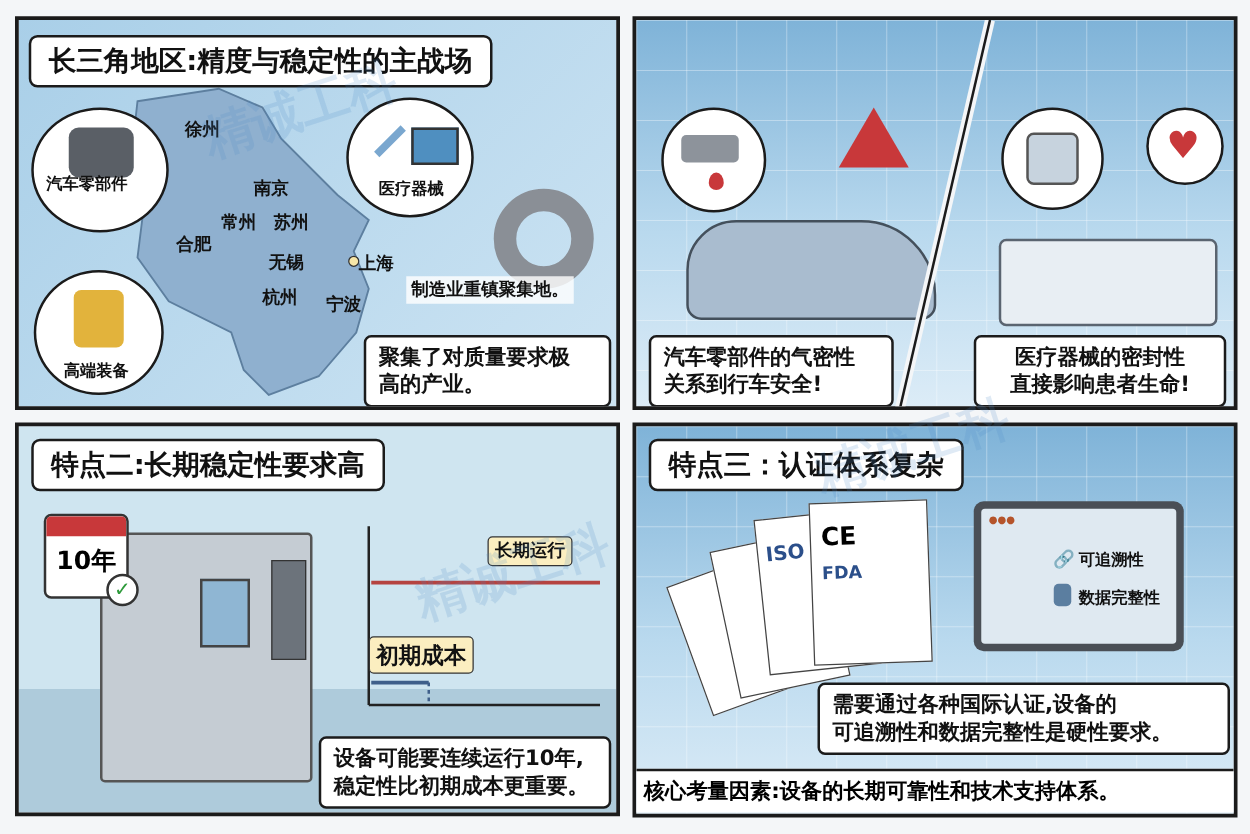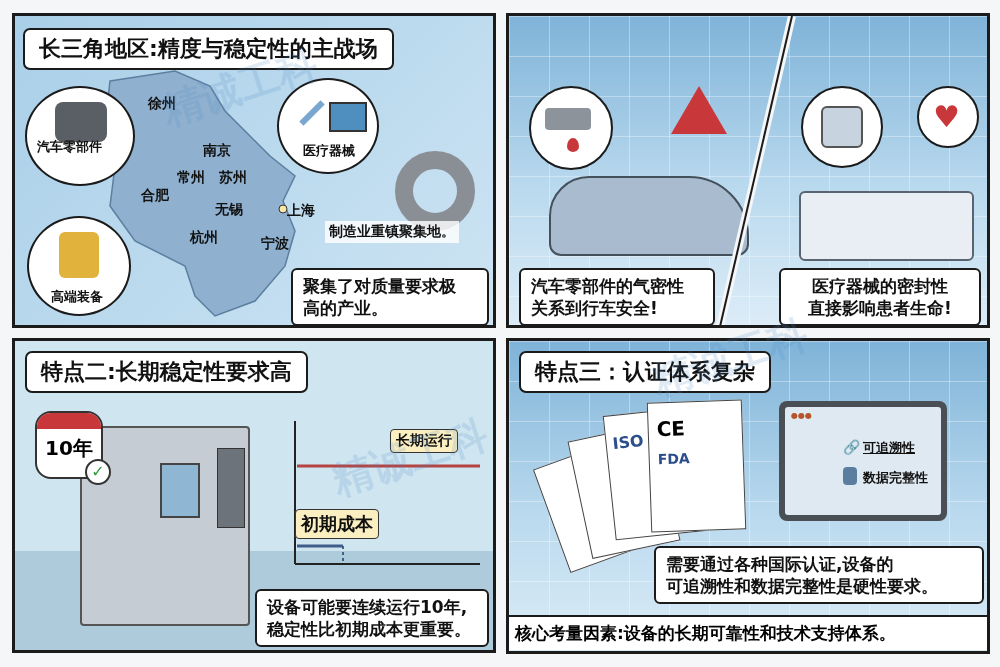--- a/index.html
+++ b/index.html
@@ -32,21 +32,21 @@
   </svg>
   <div class="title-box" style="left:8px;top:12px;">长三角地区:精度与稳定性的主战场</div>
 
   <div class="city" style="left:133px;top:79px;">徐州</div>
   <div class="city" style="left:188px;top:126px;">南京</div>
   <div class="city" style="left:162px;top:153px;">常州</div>
   <div class="city" style="left:204px;top:153px;">苏州</div>
   <div class="city" style="left:126px;top:171px;">合肥</div>
   <div class="city" style="left:200px;top:185px;">无锡</div>
   <div class="city" style="left:272px;top:186px;">上海</div>
-  <div class="city" style="left:175px;top:213px;">杭州</div>
+  <div class="city" style="left:195px;top:213px;">杭州</div>
   <div class="city" style="left:246px;top:219px;">宁波</div>
 
   <div class="bubble" style="left:10px;top:70px;width:110px;height:100px;">
     <div style="position:absolute;left:28px;top:14px;width:52px;height:40px;background:#5a5f66;border-radius:8px;"></div>
     <div class="label-sm" style="left:10px;top:50px;">汽车零部件</div>
   </div>
   <div class="bubble" style="left:262px;top:62px;width:102px;height:96px;">
     <div style="position:absolute;left:50px;top:22px;width:38px;height:30px;background:#4f8fc0;border:2px solid #333;"></div>
     <div style="position:absolute;left:18px;top:30px;width:30px;height:6px;background:#7aa7cf;transform:rotate(-45deg);"></div>
     <div class="label-sm" style="left:24px;top:62px;">医疗器械</div>
@@ -86,21 +86,21 @@
     <div>关系到行车安全!</div>
   </div>
   <div class="caption" style="left:270px;top:252px;width:202px;text-align:center;">
     <div>医疗器械的密封性</div>
     <div>直接影响患者生命!</div>
   </div>
 </div>
 
 <div class="panel" style="left:12px;top:338px;width:484px;height:315px;background:linear-gradient(180deg,#cfe5f0 0%,#cfe5f0 68%,#aecbdb 68%,#aecbdb 100%);">
   <div class="title-box" style="left:10px;top:10px;">特点二:长期稳定性要求高</div>
-  <div style="position:absolute;left:20px;top:70px;width:68px;height:68px;background:#fff;border:2px solid #333;border-radius:16px;overflow:hidden;z-index:3;">
+  <div style="position:absolute;left:20px;top:70px;width:68px;height:68px;background:#fff;border:2px solid #333;border-radius:6px;overflow:hidden;z-index:3;">
     <div style="height:16px;background:#c8383a;"></div>
     <div style="font-size:20px;font-weight:bold;text-align:center;margin-top:6px;">10年</div>
   </div>
   <div style="position:absolute;left:70px;top:118px;width:26px;height:26px;border-radius:50%;background:#fff;border:2px solid #333;color:#2d9a3a;font-weight:bold;text-align:center;line-height:22px;z-index:4;">✓</div>
   <div style="position:absolute;left:65px;top:85px;width:170px;height:200px;background:#c5ccd3;border:2px solid #555;border-radius:4px;">
     <div style="position:absolute;left:78px;top:35px;width:40px;height:55px;background:#8fb6d3;border:2px solid #444;"></div>
     <div style="position:absolute;left:135px;top:20px;width:28px;height:80px;background:#6c737b;border:1px solid #333;"></div>
   </div>
   <svg width="200" height="150" style="position:absolute;left:270px;top:75px;">
     <line x1="10" y1="148" x2="10" y2="5" stroke="#222" stroke-width="2"></line>
@@ -127,21 +127,21 @@
     </div>
     <div style="position:absolute;left:100px;top:0;width:95px;height:130px;background:#fff;border:1.5px solid #444;transform:rotate(-2deg);">
       <div style="font-weight:bold;font-size:20px;margin:14px 0 0 8px;">CE</div>
       <div style="font-weight:bold;color:#2b4f8a;font-size:14px;margin:10px 0 0 8px;">FDA</div>
     </div>
   </div>
   <div style="position:absolute;left:270px;top:60px;width:168px;height:120px;background:#4a4f56;border-radius:8px;padding:6px;">
     <div style="width:100%;height:100%;background:#dfe9f1;border-radius:3px;position:relative;">
       <div style="position:absolute;left:6px;top:4px;font-size:8px;color:#b5542b;">●●●</div>
       <div style="position:absolute;left:58px;top:32px;font-size:14px;">🔗</div>
-      <div class="label-sm" style="left:78px;top:32px;text-decoration:underline;">可追溯性</div>
+      <div class="label-sm" style="left:78px;top:32px;">可追溯性</div>
       <div style="position:absolute;left:58px;top:60px;width:14px;height:18px;background:#5b7ea0;border-radius:4px;"></div>
       <div class="label-sm" style="left:78px;top:62px;">数据完整性</div>
     </div>
   </div>
   <div class="caption" style="left:145px;top:205px;width:330px;">
     <div>需要通过各种国际认证,设备的</div>
     <div>可追溯性和数据完整性是硬性要求。</div>
   </div>
   <div style="position:absolute;left:0;top:274px;width:478px;height:35px;background:#fff;border-top:2px solid #1b1b1b;font-weight:bold;font-size:17px;line-height:33px;padding-left:6px;white-space:nowrap;">核心考量因素:设备的长期可靠性和技术支持体系。</div>
 </div>

